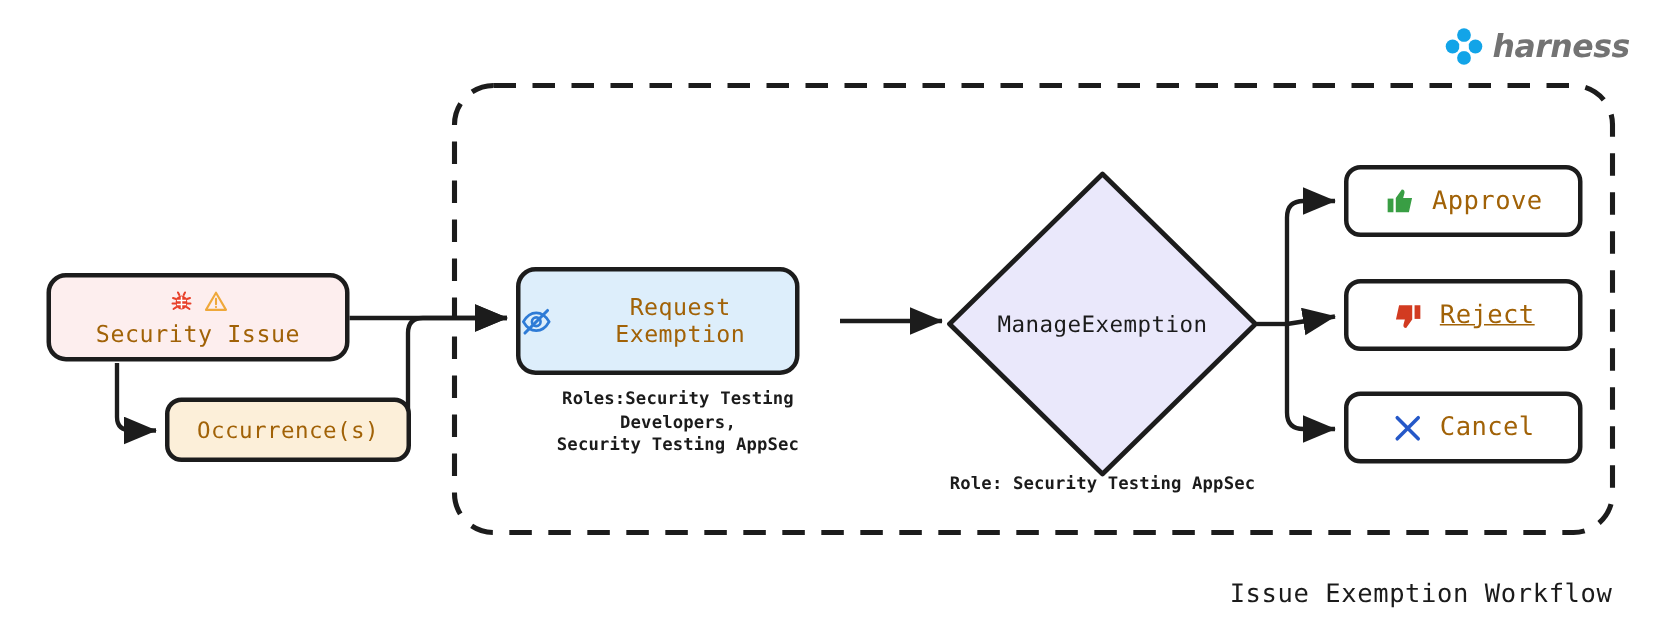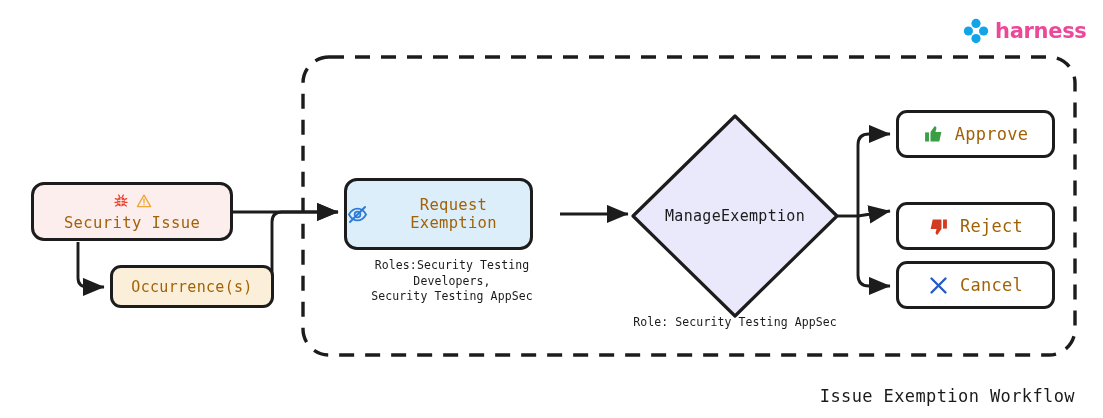--- a/index.html
+++ b/index.html
@@ -32,22 +32,23 @@
     top: 18px;
     display: flex;
     align-items: center;
     gap: 6px;
   }
   .brand-mark { width: 26px; height: 26px; display: block; }
   .brand-name {
     font-family: "DejaVu Sans", "Liberation Sans", sans-serif;
     font-size: 21px;
     font-weight: 700;
-    color: #ec4899;
+    color: #737373;
     letter-spacing: -0.3px;
+    font-style: italic;
   }
 
   
   .node {
     position: absolute;
     box-sizing: border-box;
     border: 3px solid #1c1c1c;
     display: flex;
     align-items: center;
     justify-content: center;
@@ -84,21 +85,21 @@
 
   .node-outcome {
     left: 896px; width: 159px; height: 48px;
     border-radius: 11px;
     background: #ffffff;
     gap: 11px;
     font-size: 17px;
     letter-spacing: 0.3px;
   }
   .outcome-approve { top: 110px; }
-  .outcome-reject  { top: 202px; }
+  .outcome-reject  { top: 186px; text-decoration: underline; }
   .outcome-cancel  { top: 261px; }
 
   
   .diamond-wrap {
     position: absolute;
     left: 630px; top: 113px;
     width: 210px; height: 206px;
   }
   .diamond-label {
     position: absolute;
@@ -110,21 +111,21 @@
     color: #1b1b1b;
     letter-spacing: 0.3px;
     pointer-events: none;
   }
 
   
   .caption {
     position: absolute;
     text-align: center;
     font-size: 11.5px;
-    font-weight: 400;
+    font-weight: 700;
     color: #1b1b1b;
     line-height: 1.35;
     letter-spacing: 0.1px;
   }
   .caption-request { left: 336px; top: 258px; width: 232px; }
   .caption-manage  { left: 615px; top: 315px; width: 240px; }
 
   .diagram-title {
     position: absolute;
     right: 28px; bottom: 12px;

